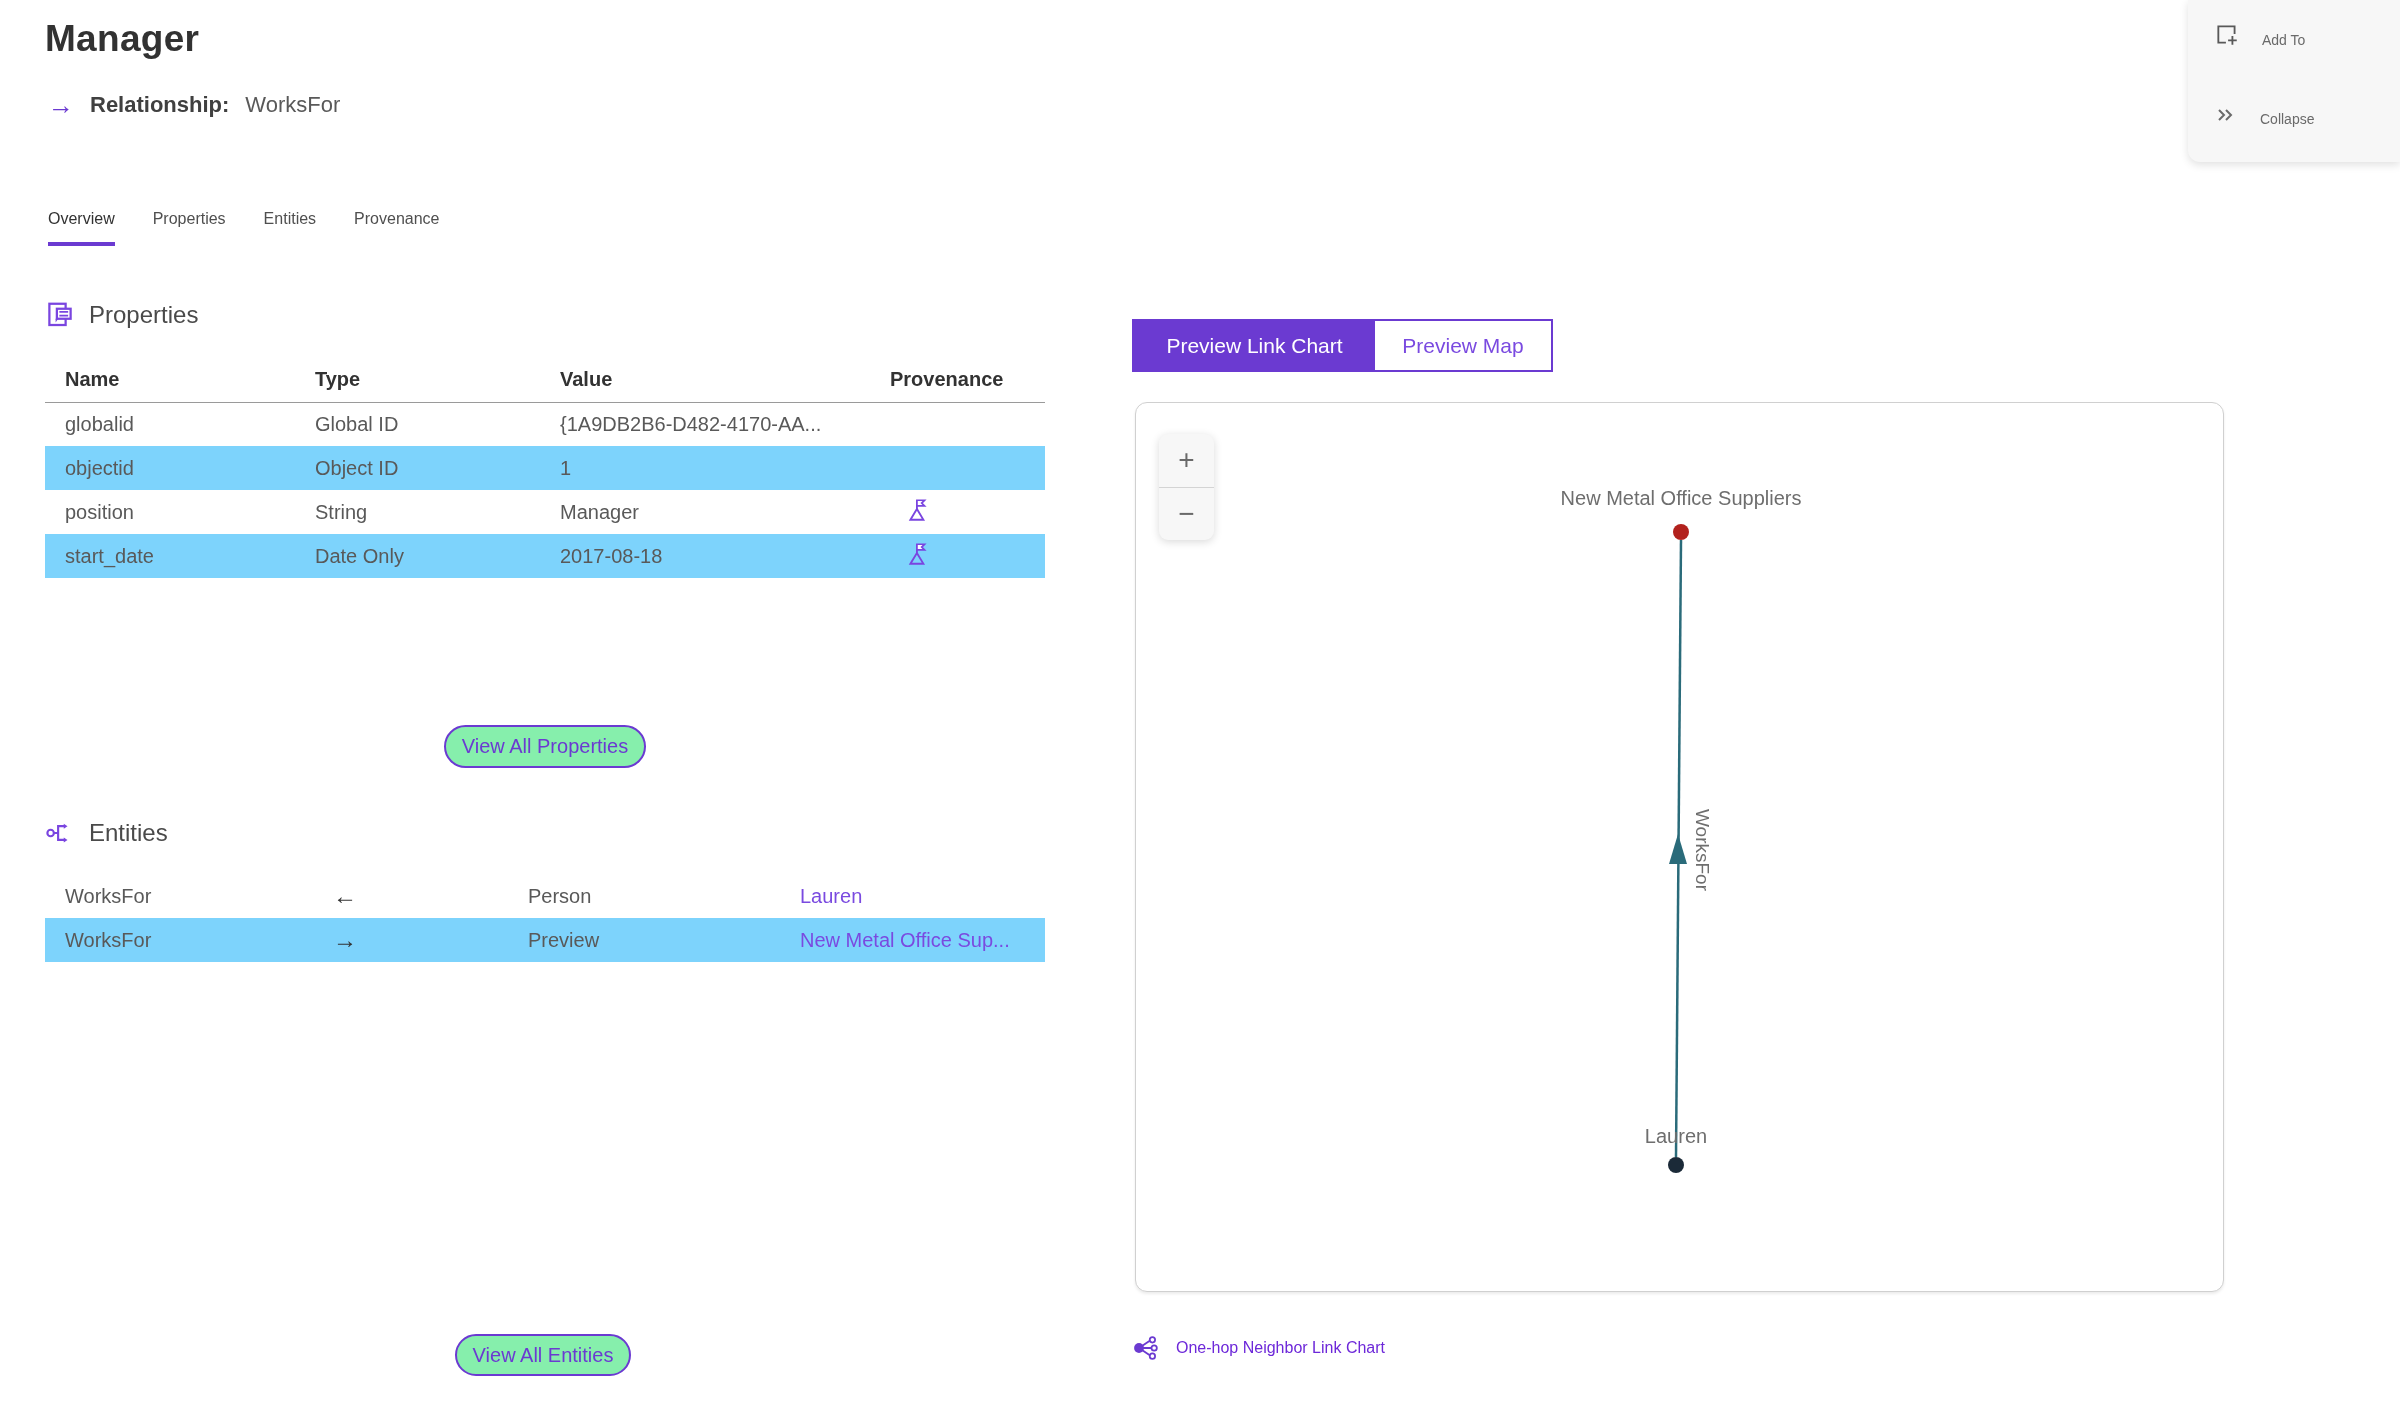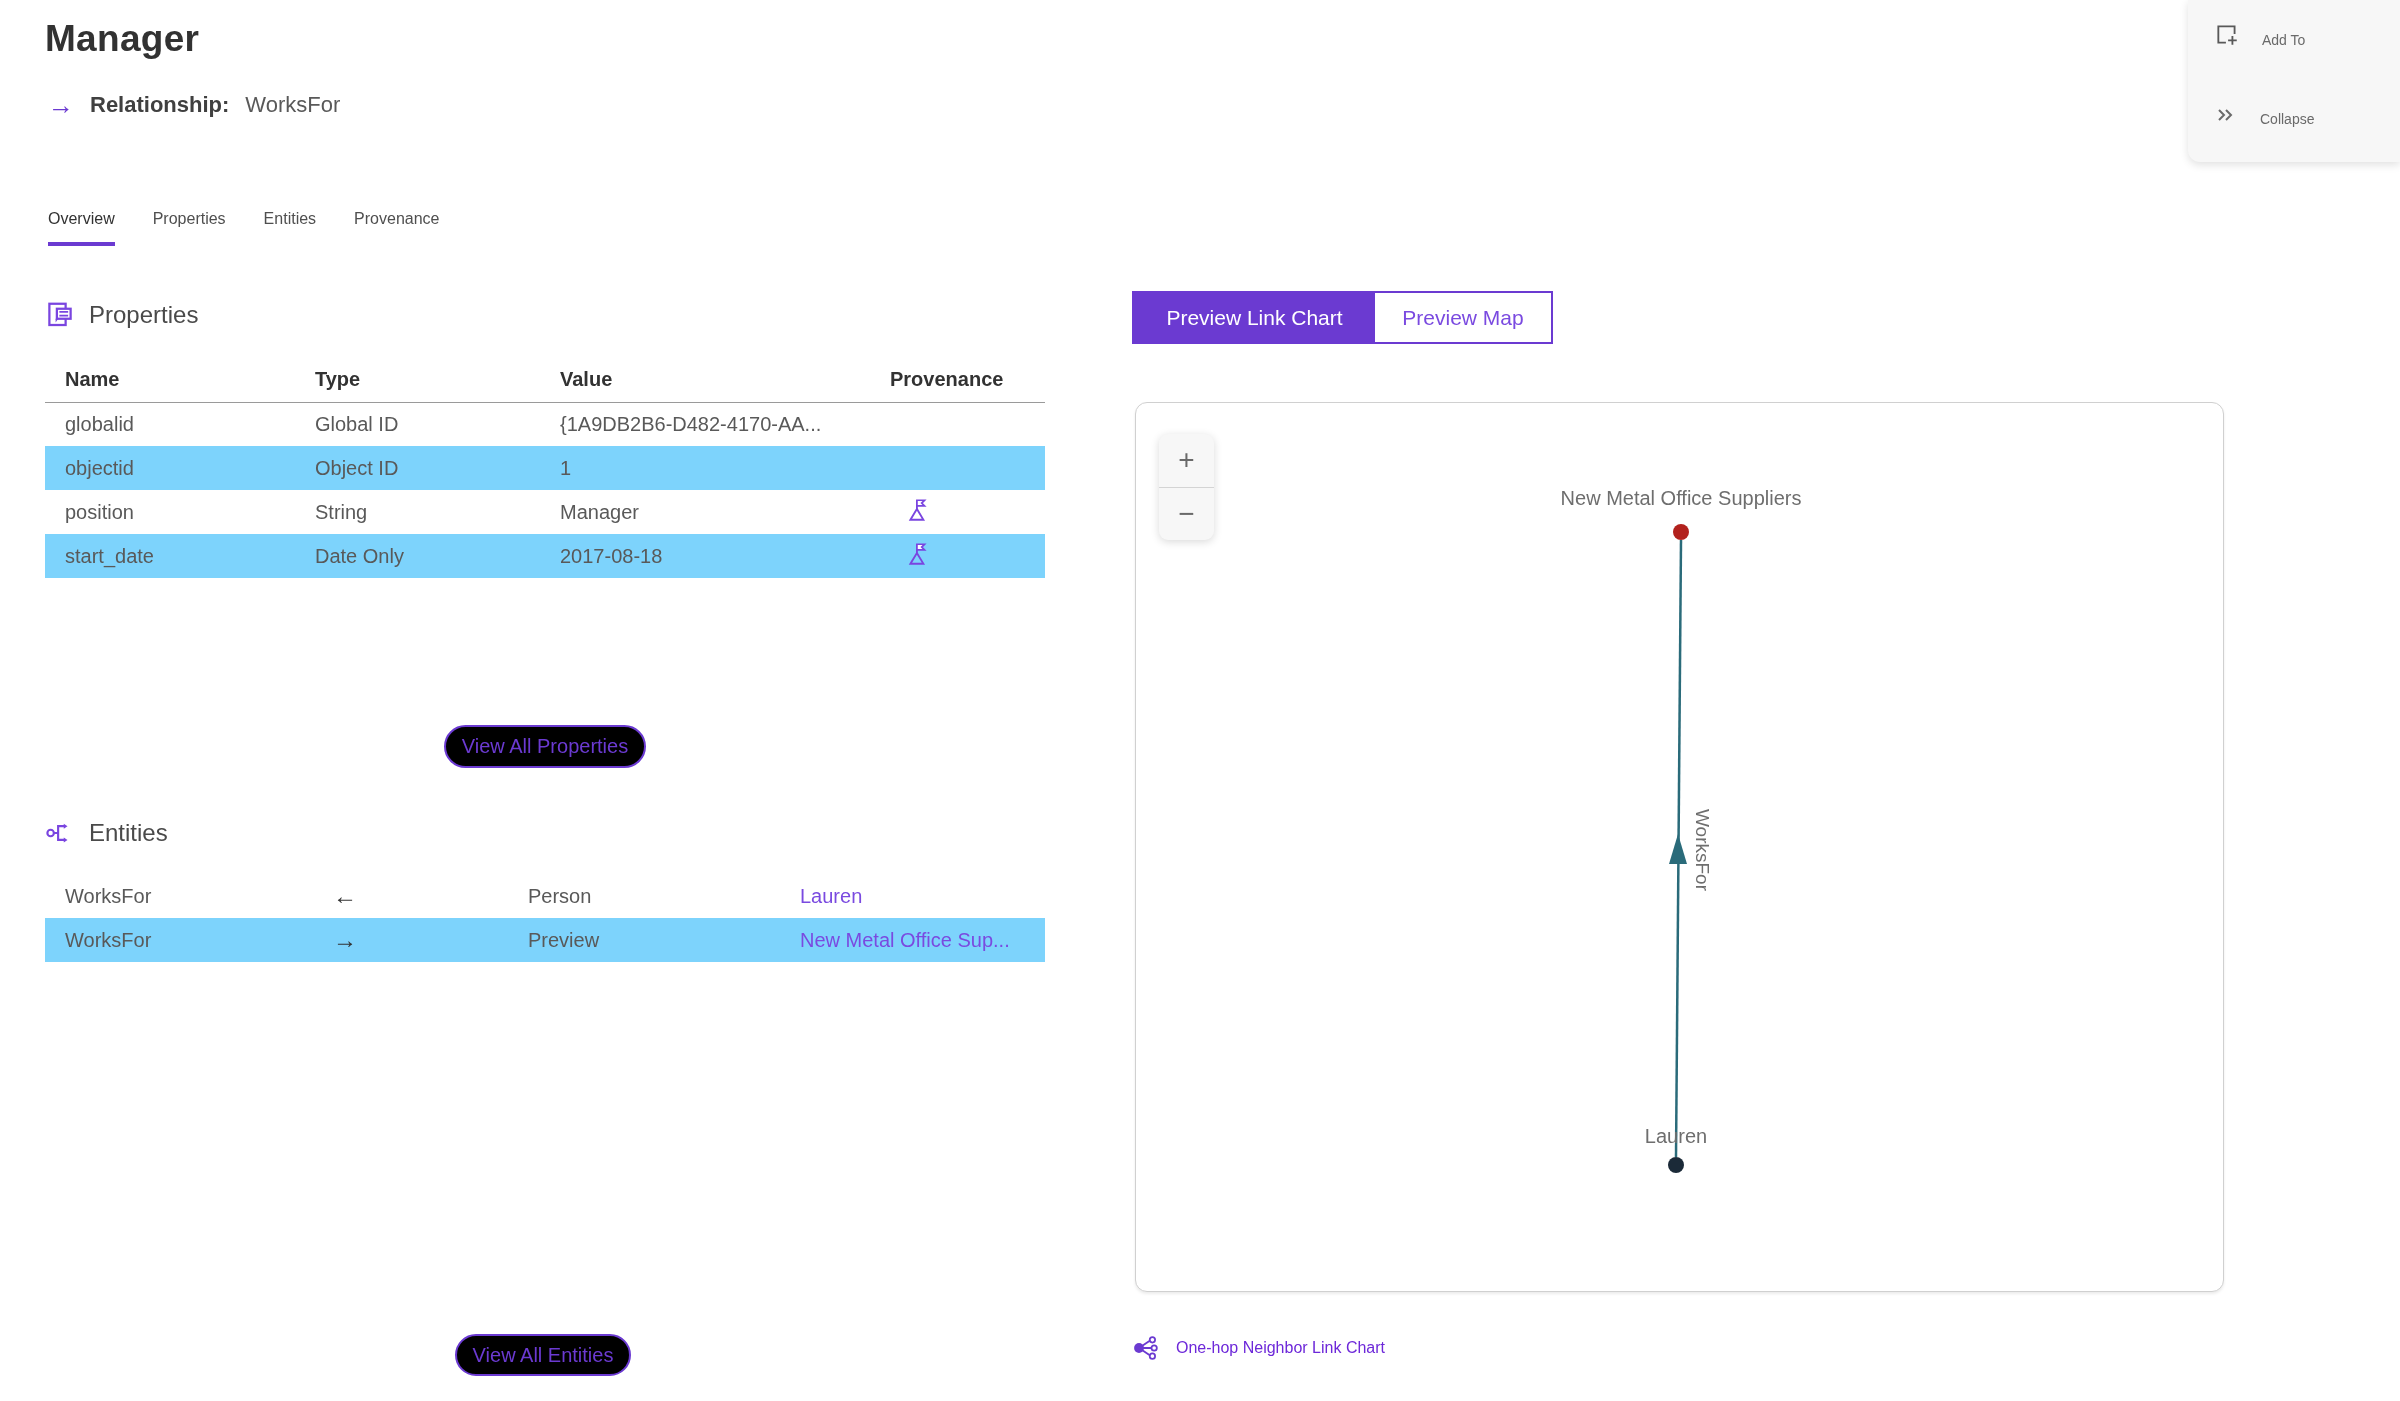--- a/index.html
+++ b/index.html
@@ -33,24 +33,24 @@
   table.grid { border-collapse:collapse; width:1000px; table-layout:fixed; font-size:20px; color:#595959; }
   table.grid th { text-align:left; font-weight:bold; color:#323232; height:44px;
                   border-bottom:1px solid #9a9a9a; padding:0 0 0 20px; }
   table.grid td { height:44px; padding:0 0 0 20px; white-space:nowrap; overflow:hidden; }
   table.grid tr.stripe td { background:#7dd3fc; }
   .cell-link { color:#7a4ae0; cursor:pointer; }
   .dir-arrow { font-size:24px; color:#323232; }
 
   .pill-btn { display:flex; align-items:center; justify-content:center;
               border:2px solid #6b3ad1; border-radius:22px; color:#6b3ad1;
-              font-size:20px; background:#000000; cursor:pointer; }
-
-  
-  .seg { left:1132px; top:291px; display:flex; border:2px solid #6b3ad1; height:53px; }
+              font-size:20px; background:#86efac; cursor:pointer; }
+
+  
+  .seg { left:1132px; top:319px; display:flex; border:2px solid #6b3ad1; height:53px; }
   .seg-btn { display:flex; align-items:center; justify-content:center; font-size:21px; cursor:pointer; }
   .seg-btn.active { background:#6b3ad1; color:#ffffff; width:241px; }
   .seg-btn.inactive { background:#ffffff; color:#7a4ae0; width:176px; }
 
   .chart-panel { left:1135px; top:402px; width:1089px; height:890px; background:#fff;
                  border:1px solid #d0d0d0; border-radius:12px;
                  box-shadow:0 2px 3px rgba(0,0,0,.08); }
   .zoom-ctl { position:absolute; left:23px; top:31px; width:55px; height:106px;
               background:#f7f7f7; border-radius:9px; box-shadow:0 2px 8px rgba(0,0,0,.15);
               display:flex; flex-direction:column; }

